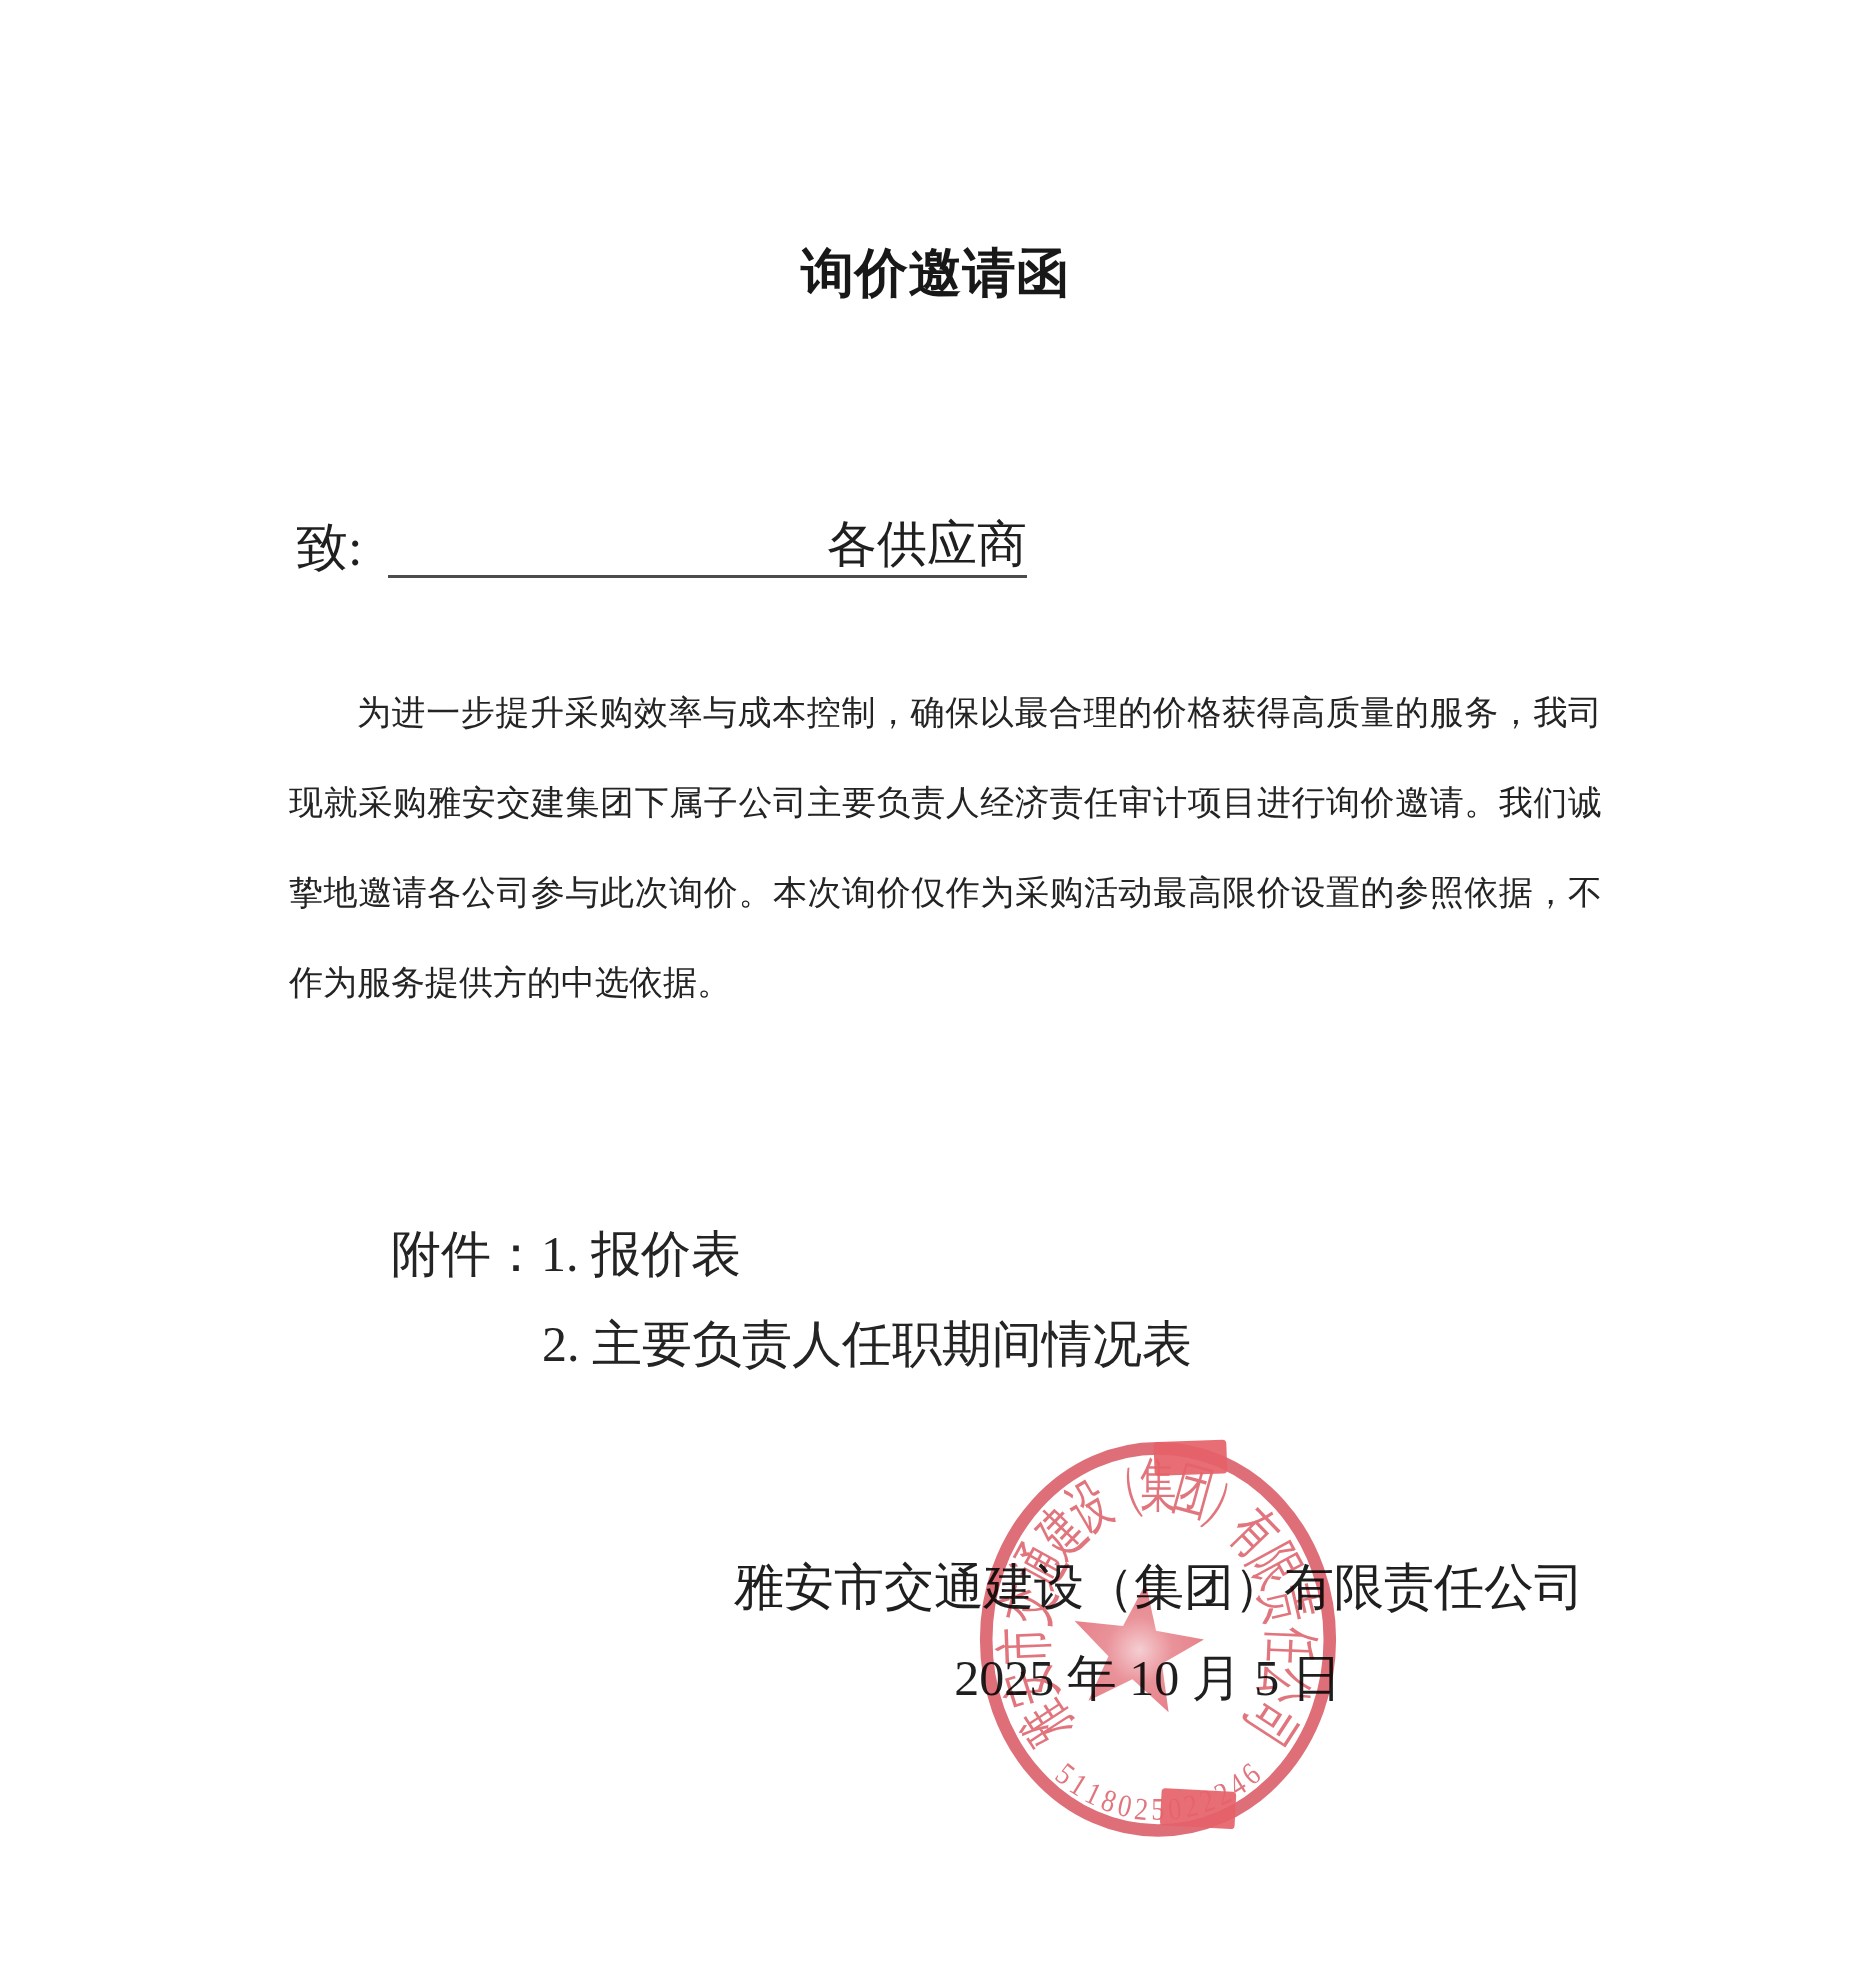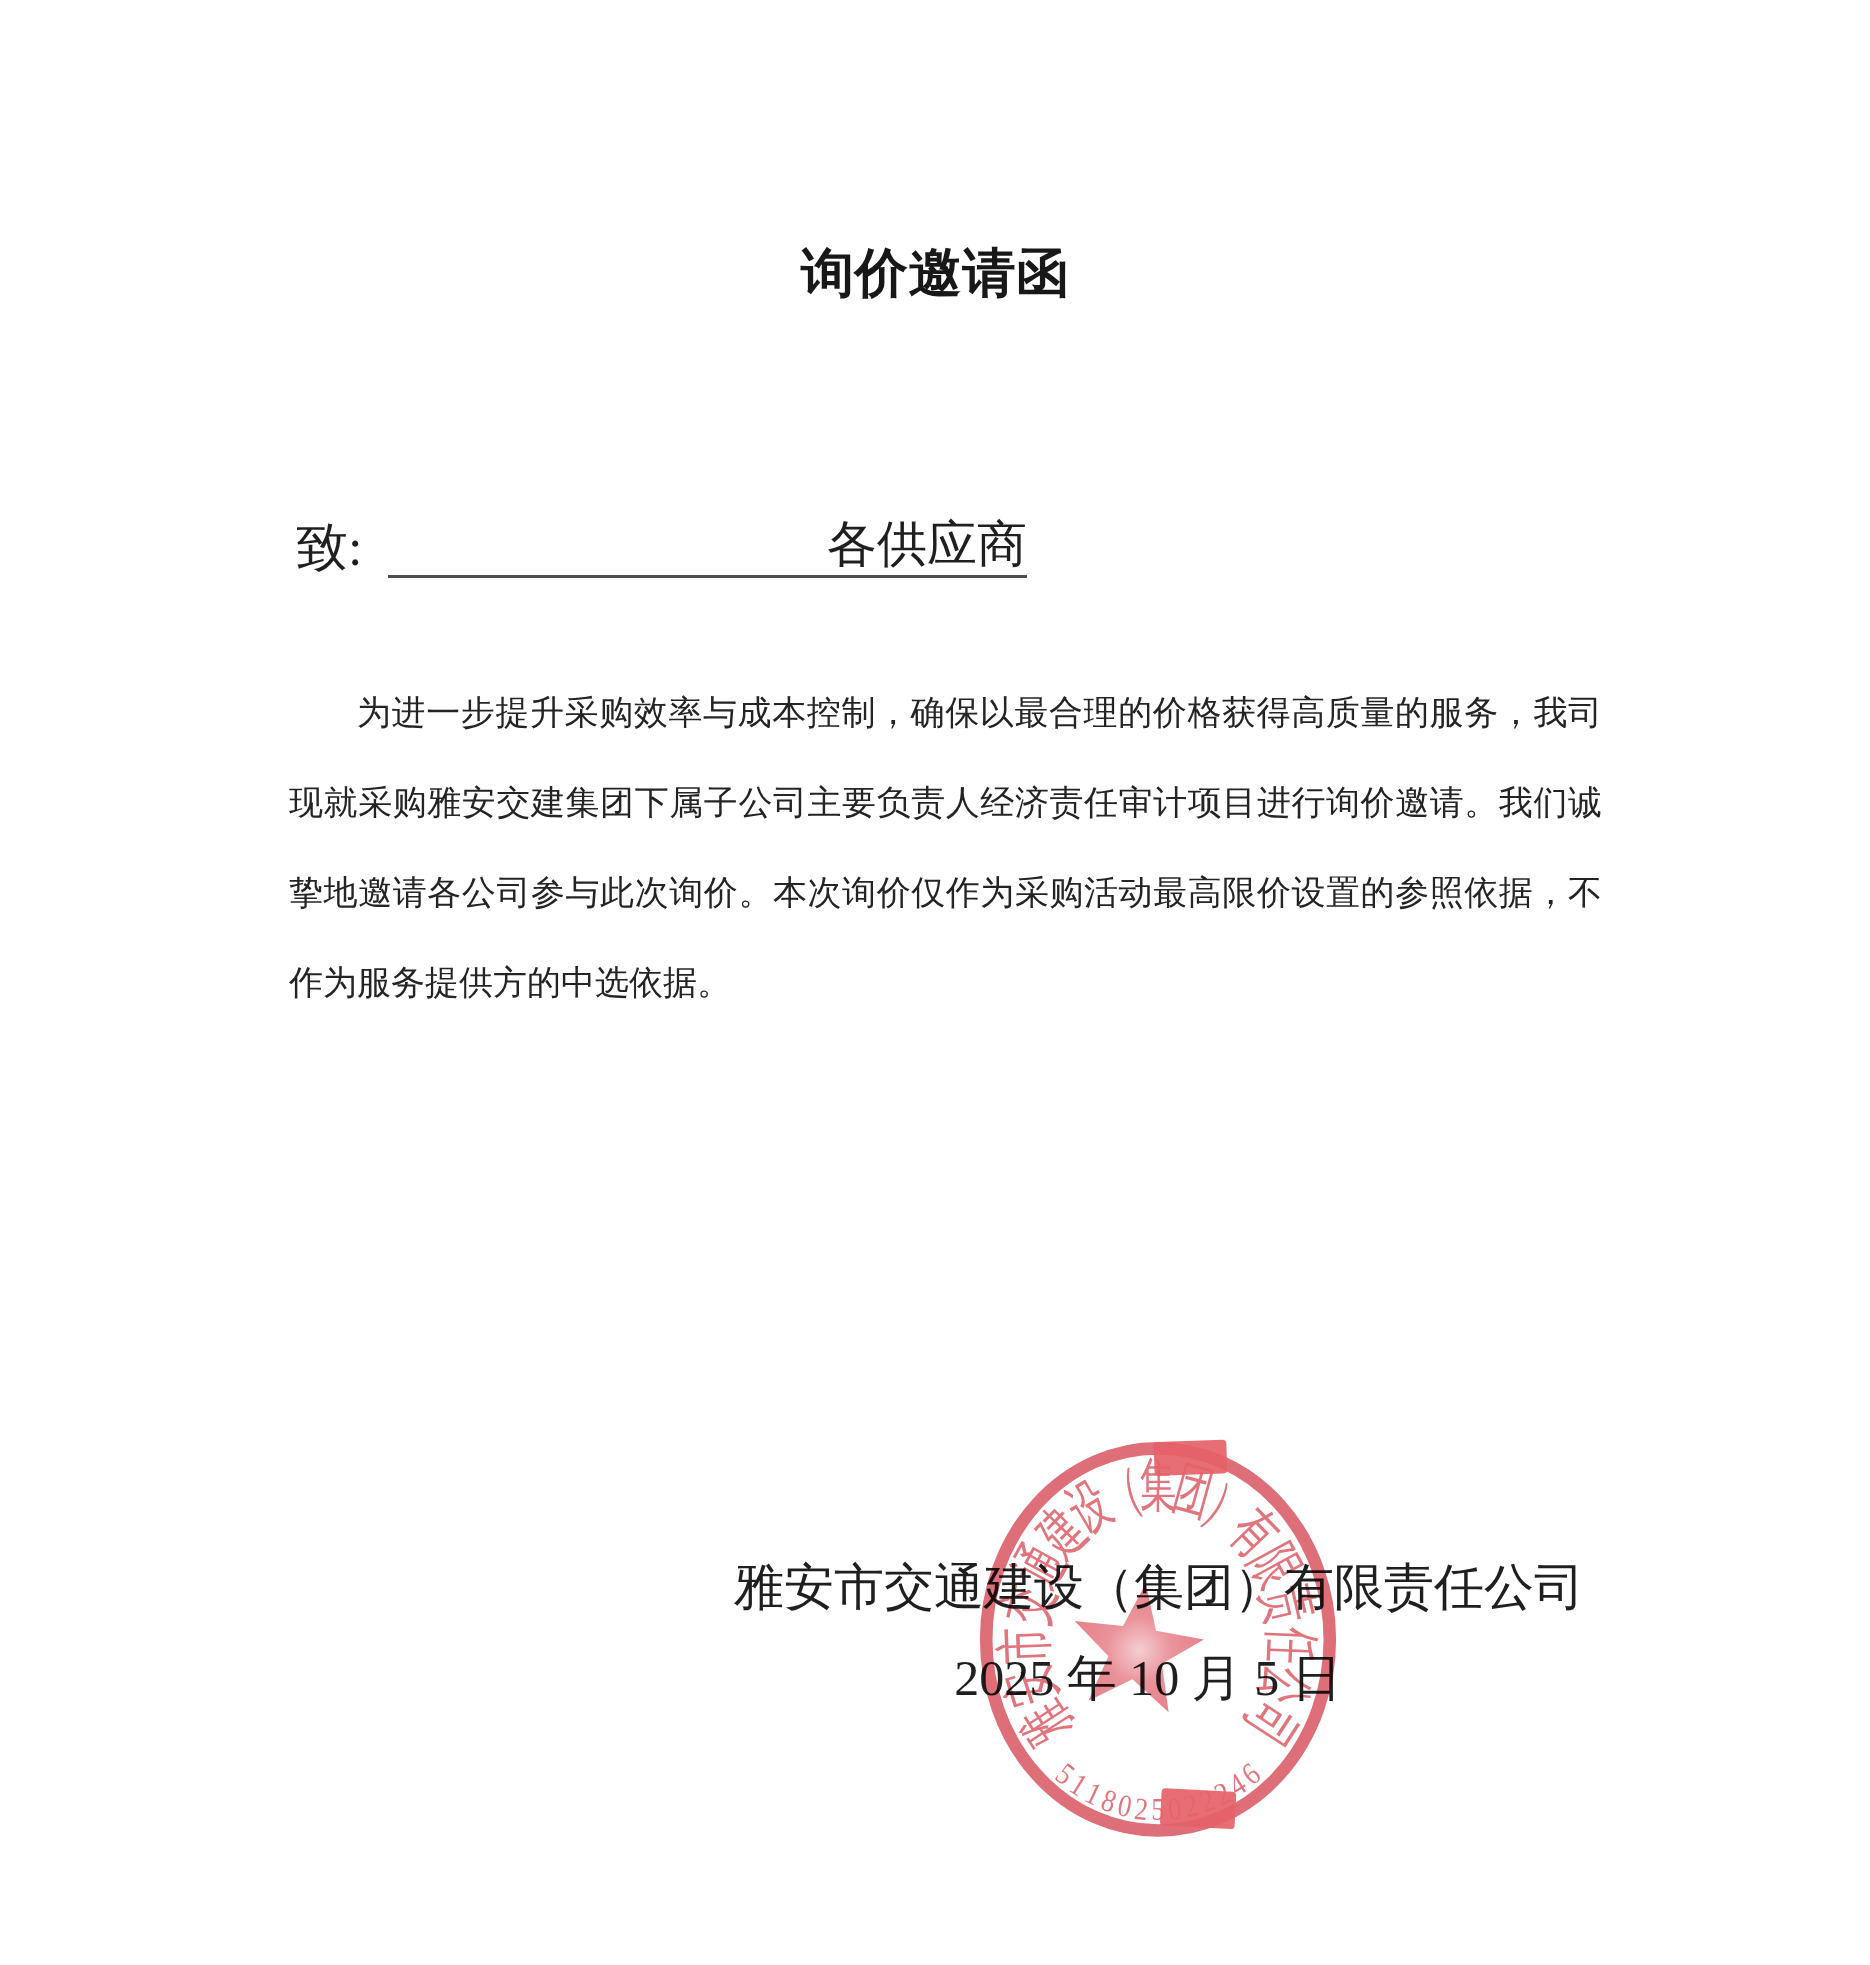--- a/index.html
+++ b/index.html
@@ -70,20 +70,24 @@
 
   <div class="doc-title">询价邀请函</div>
 
   <div class="salutation-label">致:</div>
   <div class="salutation-line">
     <span>各供应商</span>
   </div>
 
   <div class="body-paragraph">为进一步提升采购效率与成本控制，确保以最合理的价格获得高质量的服务，我司现就采购雅安交建集团下属子公司主要负责人经济责任审计项目进行询价邀请。我们诚挚地邀请各公司参与此次询价。本次询价仅作为采购活动最高限价设置的参照依据，不作为服务提供方的中选依据。</div>
 
+  <div class="attachments">
+    <div class="att-line-1"><span>附件：</span><span>1. 报价表</span></div>
+    <div class="att-line-2">2. 主要负责人任职期间情况表</div>
+  </div>
 
   <div class="signature-company">雅安市交通建设（集团）有限责任公司</div>
   <div class="signature-date">2025 年 10 月 5 日</div>
 
   <svg class="stamp" viewBox="0 0 910 1020" xmlns="http://www.w3.org/2000/svg">
     <defs>
       <radialGradient id="starGrad" cx="50%" cy="52%" r="60%">
         <stop offset="0%" stop-color="#f2c0c5"></stop>
         <stop offset="42%" stop-color="#e4737c"></stop>
         <stop offset="100%" stop-color="#dd5560"></stop>

